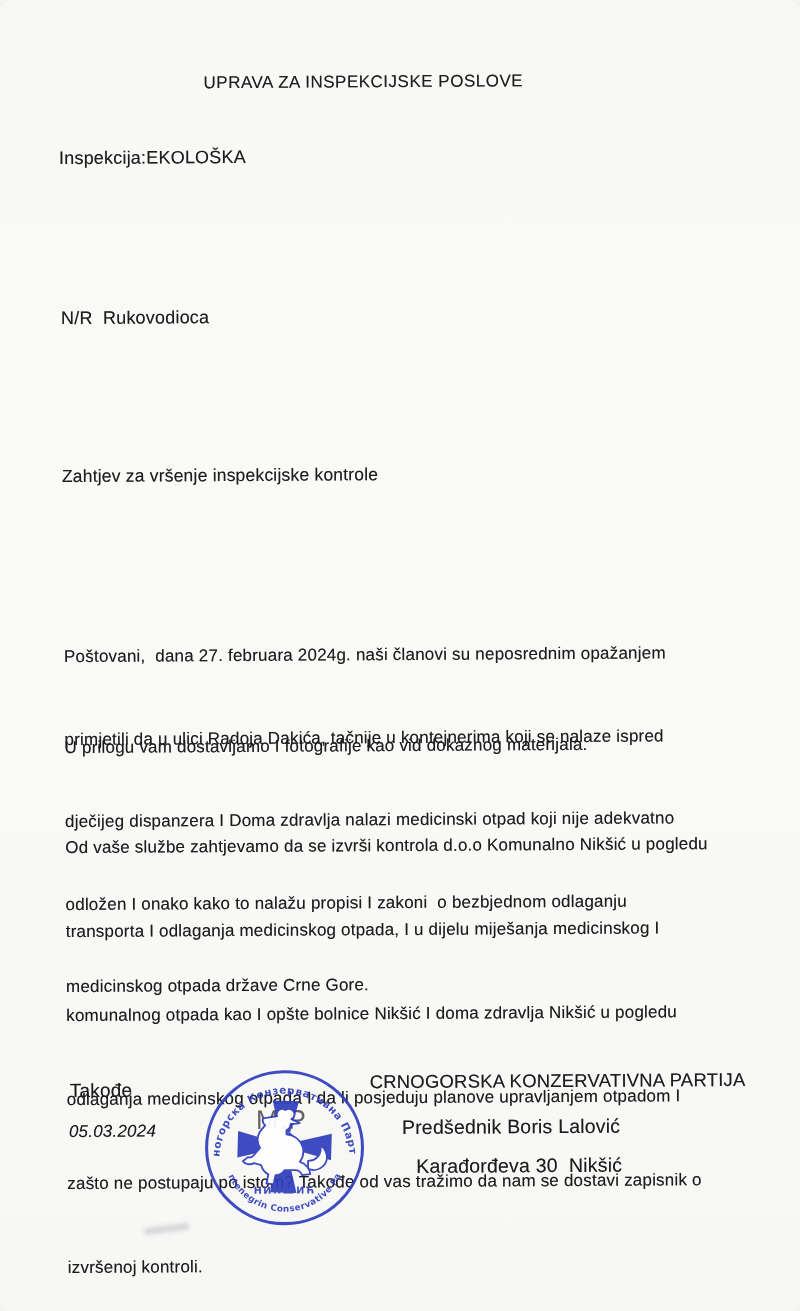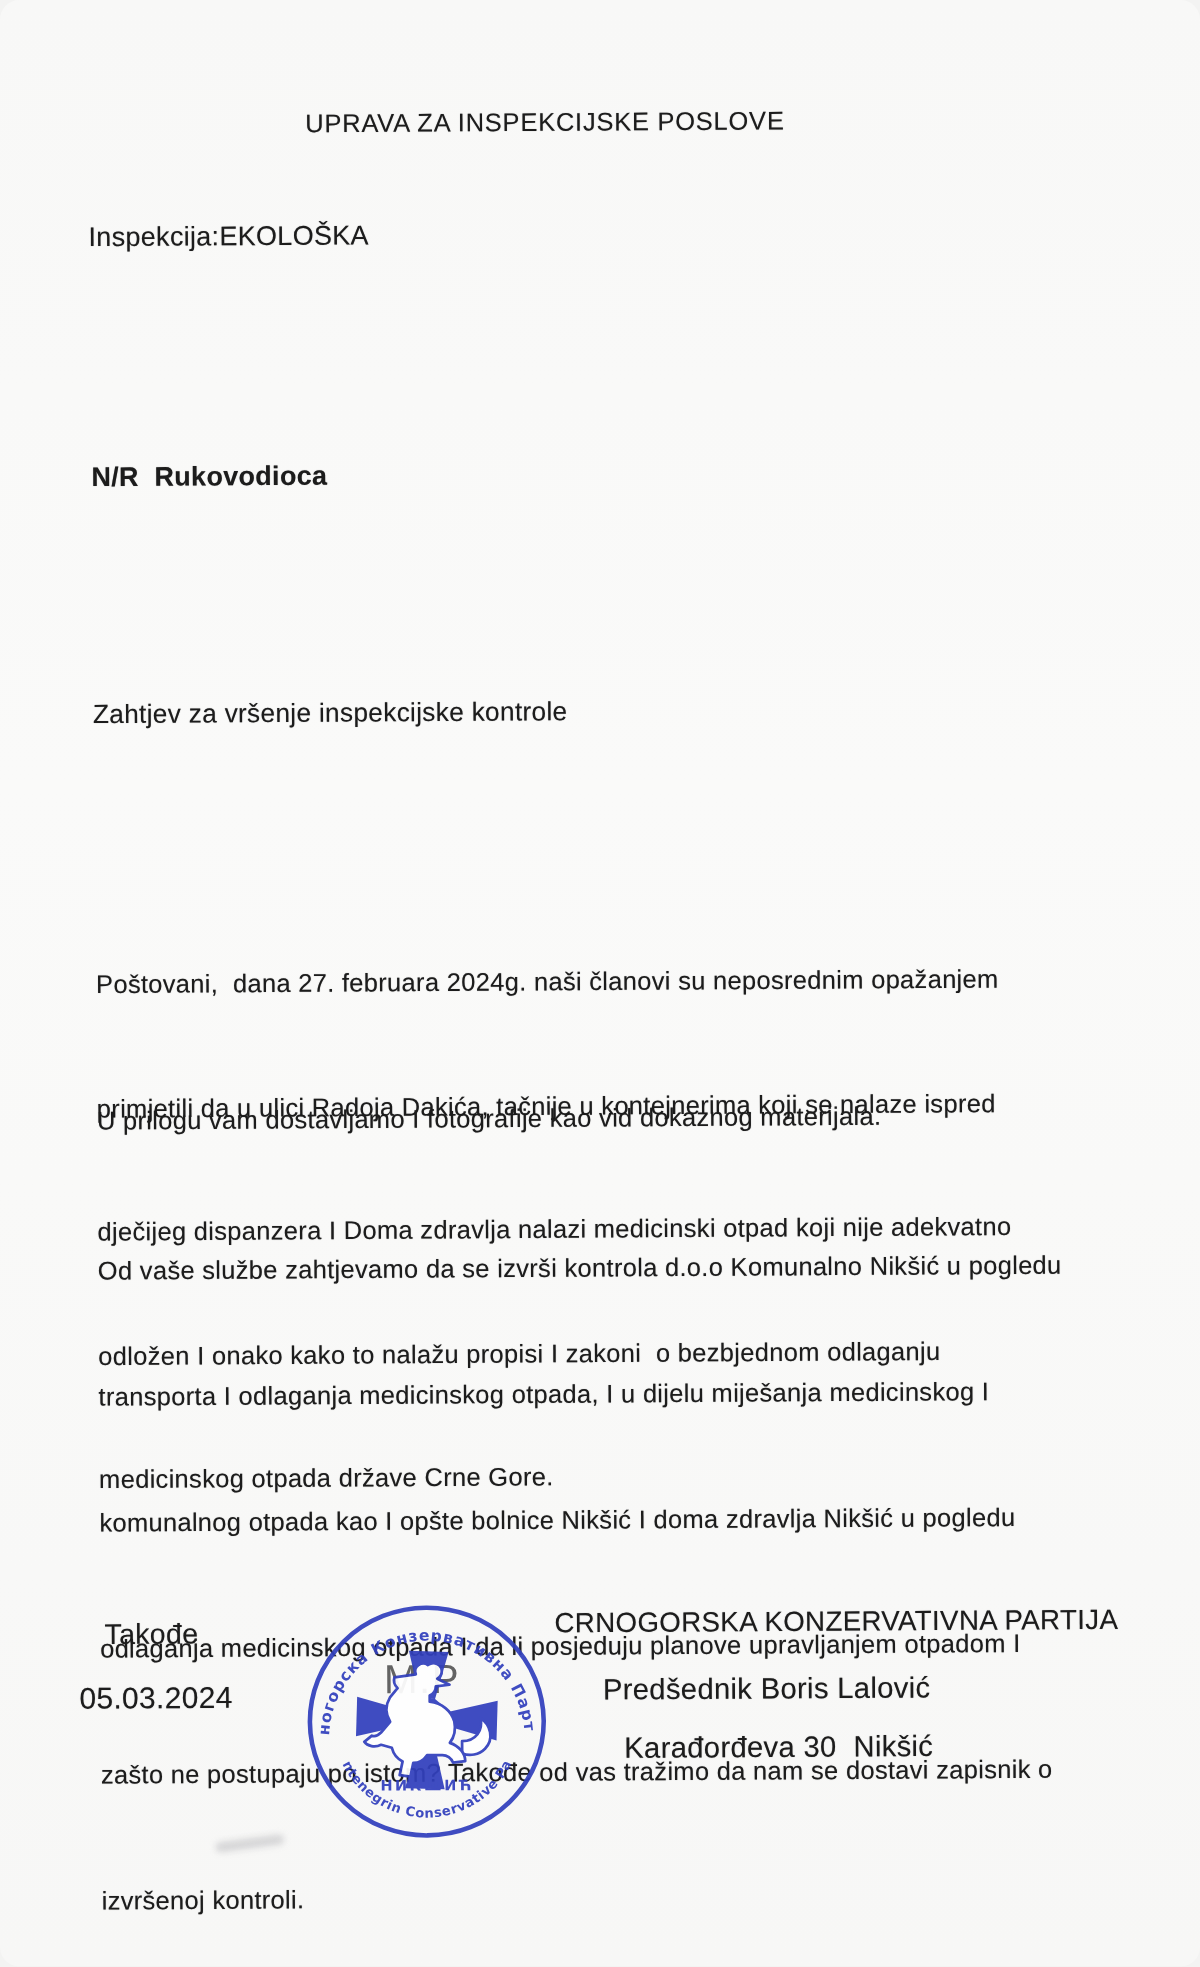--- a/index.html
+++ b/index.html
@@ -23,28 +23,28 @@
   }
   .txt{
     position:absolute;
     white-space:pre-wrap;
     color:#1c1c1c;
     text-shadow:0 0 0.6px rgba(20,20,20,.45);
     letter-spacing:.2px;
   }
   .title      {left:207px; top:72px;  font-size:17px; letter-spacing:.5px;}
   .inspection {left:62px;  top:146px; font-size:18px;}
-  .attention  {left:63px;  top:306px; font-size:18px;font-weight:bold;}
+  .attention  {left:63px;  top:306px; font-size:18px;}
   .subject    {left:63px;  top:464px; font-size:17.5px;}
   .para .line {white-space:pre-wrap;}
   .p1{left:64px; top:586px; font-size:17px; line-height:27.5px;}
   .p2{left:64px; top:736px; font-size:17px;}
   .p3{left:64px; top:776px; font-size:17px; line-height:28px;}
   .place     {left:67px;  top:1078px; font-size:19px;}
-  .date      {left:50px;  top:1120px; font-size:20px;}
+  .date      {left:66px;  top:1120px; font-size:17px;font-style:italic;}
   .party     {left:367px; top:1071px; font-size:18.5px;}
   .signatory {left:399px; top:1116px; font-size:19.5px;}
   .address   {left:413px; top:1155px; font-size:19.5px;}
   .mp{
     left:253px; top:1104px;
     font-size:27px; font-weight:500;
     color:#3f3f3f; opacity:.8; letter-spacing:1px;
     text-shadow:none;
   }
   .stamp{

